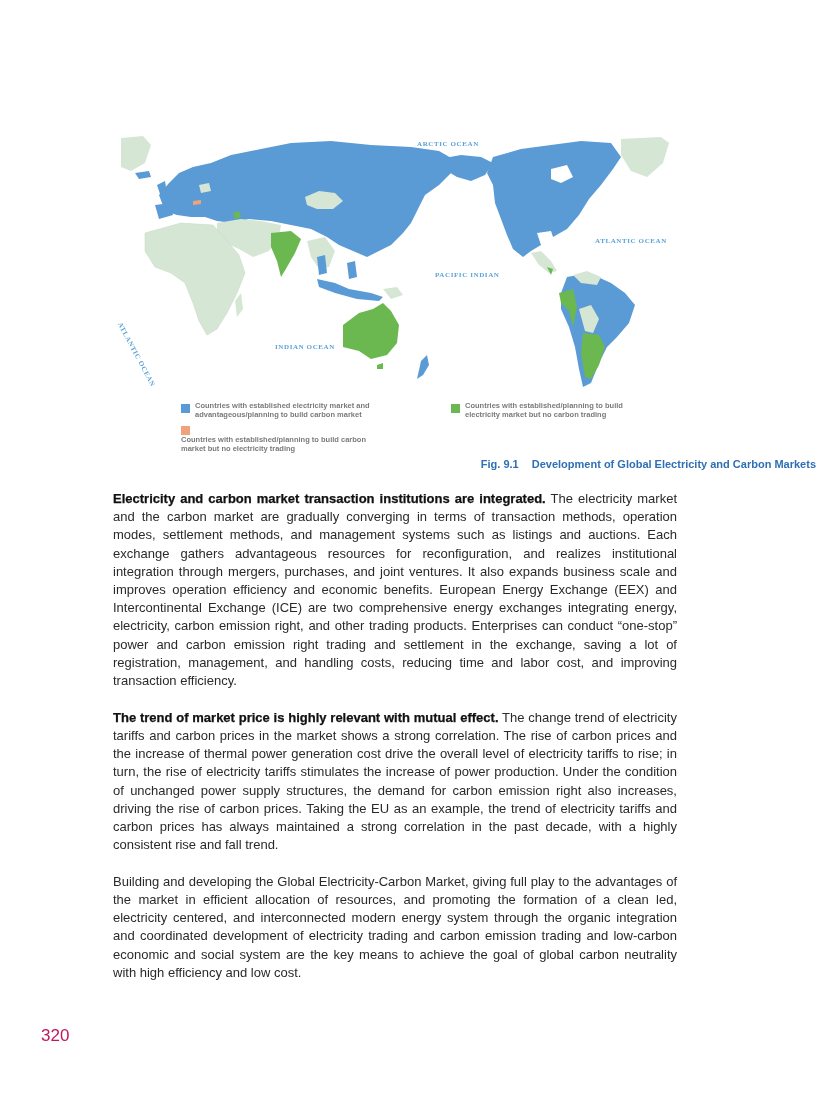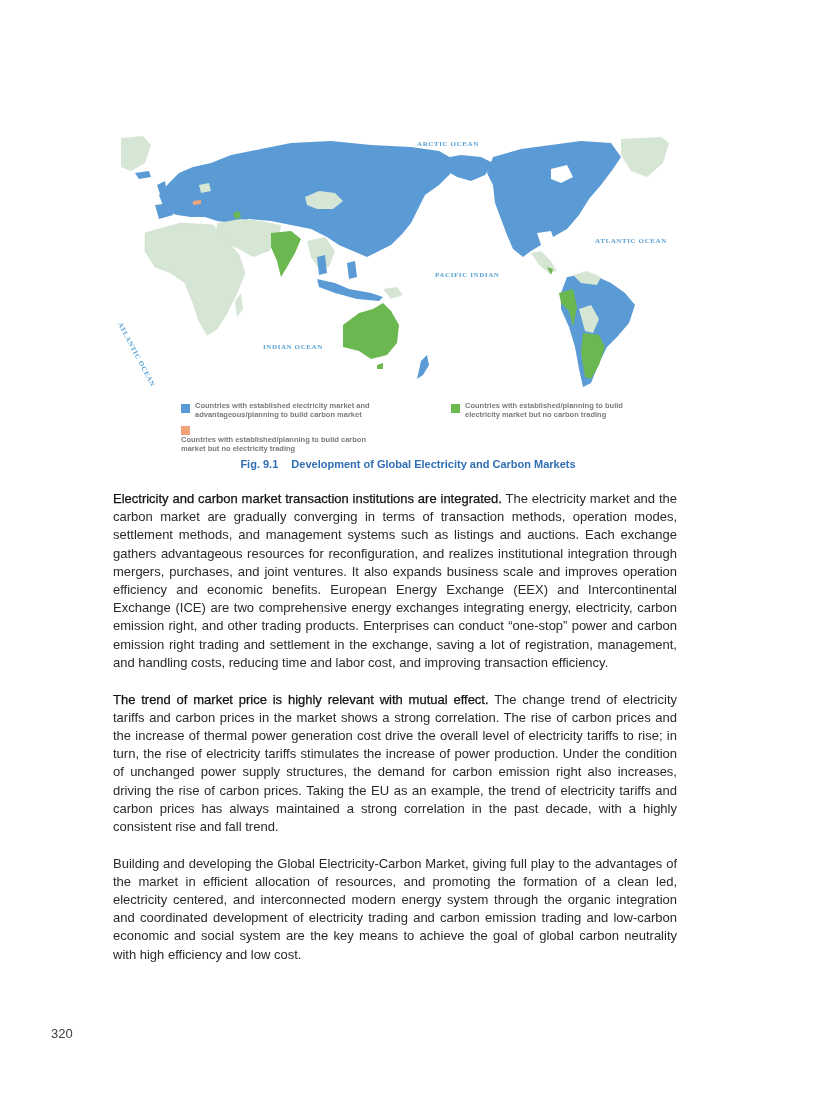--- a/index.html
+++ b/index.html
@@ -6,28 +6,28 @@
   body { width: 816px; height: 1100px; position: relative; overflow: hidden;
          font-family: "Liberation Sans", "DejaVu Sans", sans-serif; color: #231f20; }
   .figure { position: absolute; left: 121px; top: 133px; width: 550px; height: 315px; font-weight: bold; }
   .map-svg { position: absolute; left: 0; top: 0; width: 550px; height: 260px; }
   .ocean-label { position: absolute; font-family: "Liberation Serif", "DejaVu Serif", serif;
                  font-size: 7px; letter-spacing: 0.6px; color: #5ba3d6; white-space: nowrap; }
   .legend { position: absolute; left: 60px; top: 268px; width: 440px; }
   .legend-item { position: absolute; display: flex; align-items: flex-start; }
   .swatch { width: 9px; height: 9px; margin-right: 5px; margin-top: 3px; flex: none; }
   .legend-text { font-size: 7.5px; line-height: 9px; color: #7a7a7a; }
-  .caption { position: absolute; left: 0; width: 816px; top: 458px; text-align: center;
+  .caption { position: absolute; left: 0; width: 816px; top: 458px; text-align: right;
              font-size: 11px; font-weight: bold; color: #2f6fb4; }
   .caption .fig-num { margin-right: 10px; }
   .body { position: absolute; left: 113px; top: 490px; width: 564px; }
   .para { margin: 0 0 18.5px 0; font-size: 13px; line-height: 18.2px; text-align: justify;
           color: #2a2a2a; }
-  .para .lead { font-weight: normal; color: #111; -webkit-text-stroke: 0.25px #111; }
-  .page-number { position: absolute; left: 51px; top: 1026px; font-size: 13px; color: #404040; }
+  .para .lead { font-weight: bold; color: #111; -webkit-text-stroke: 0.25px #111; }
+  .page-number { position: absolute; left: 41px; top: 1026px; font-size: 17px; color: #be185d; }
 </style>
 </head>
 <body>
 
 <div class="figure">
   <svg class="map-svg" viewBox="0 0 550 260" xmlns="http://www.w3.org/2000/svg">
 
     <path d="M0,5 L22,3 L30,12 L24,30 L10,38 L0,34 Z" fill="#d6e6d4"></path>
 
     <path d="M14,40 L28,38 L30,44 L18,46 Z" fill="#5b9bd5"></path>
@@ -90,21 +90,21 @@
     <path d="M458,176 L470,172 L478,186 L472,200 L464,198 Z" fill="#d6e6d4"></path>
 
     <path d="M462,200 L478,202 L484,214 L478,232 L470,246 L464,244 L460,220 Z" fill="#6ab84f"></path>
 
     <path d="M452,142 L466,138 L480,144 L476,152 L460,150 Z" fill="#d6e6d4"></path>
   </svg>
 
   <span class="ocean-label" style="left:296px; top:7px;">ARCTIC OCEAN</span>
   <span class="ocean-label" style="left:474px; top:104px;">ATLANTIC OCEAN</span>
   <span class="ocean-label" style="left:314px; top:138px;">PACIFIC INDIAN</span>
-  <span class="ocean-label" style="left:142px; top:210px;">INDIAN OCEAN</span>
+  <span class="ocean-label" style="left:154px; top:210px;">INDIAN OCEAN</span>
   <span class="ocean-label" style="left:2px; top:188px; transform: rotate(62deg); transform-origin: left top;">ATLANTIC OCEAN</span>
 
   <div class="legend">
     <div class="legend-item" style="left:0; top:0; width:210px;">
       <span class="swatch" style="background:#5b9bd5;"></span>
       <span class="legend-text">Countries with established electricity market and advantageous/planning to build carbon market</span>
     </div>
     <div class="legend-item" style="left:236px; top:0; width:190px;padding-left:34px;">
       <span class="swatch" style="background:#6ab84f;"></span>
       <span class="legend-text">Countries with established/planning to build electricity market but no carbon trading</span>

